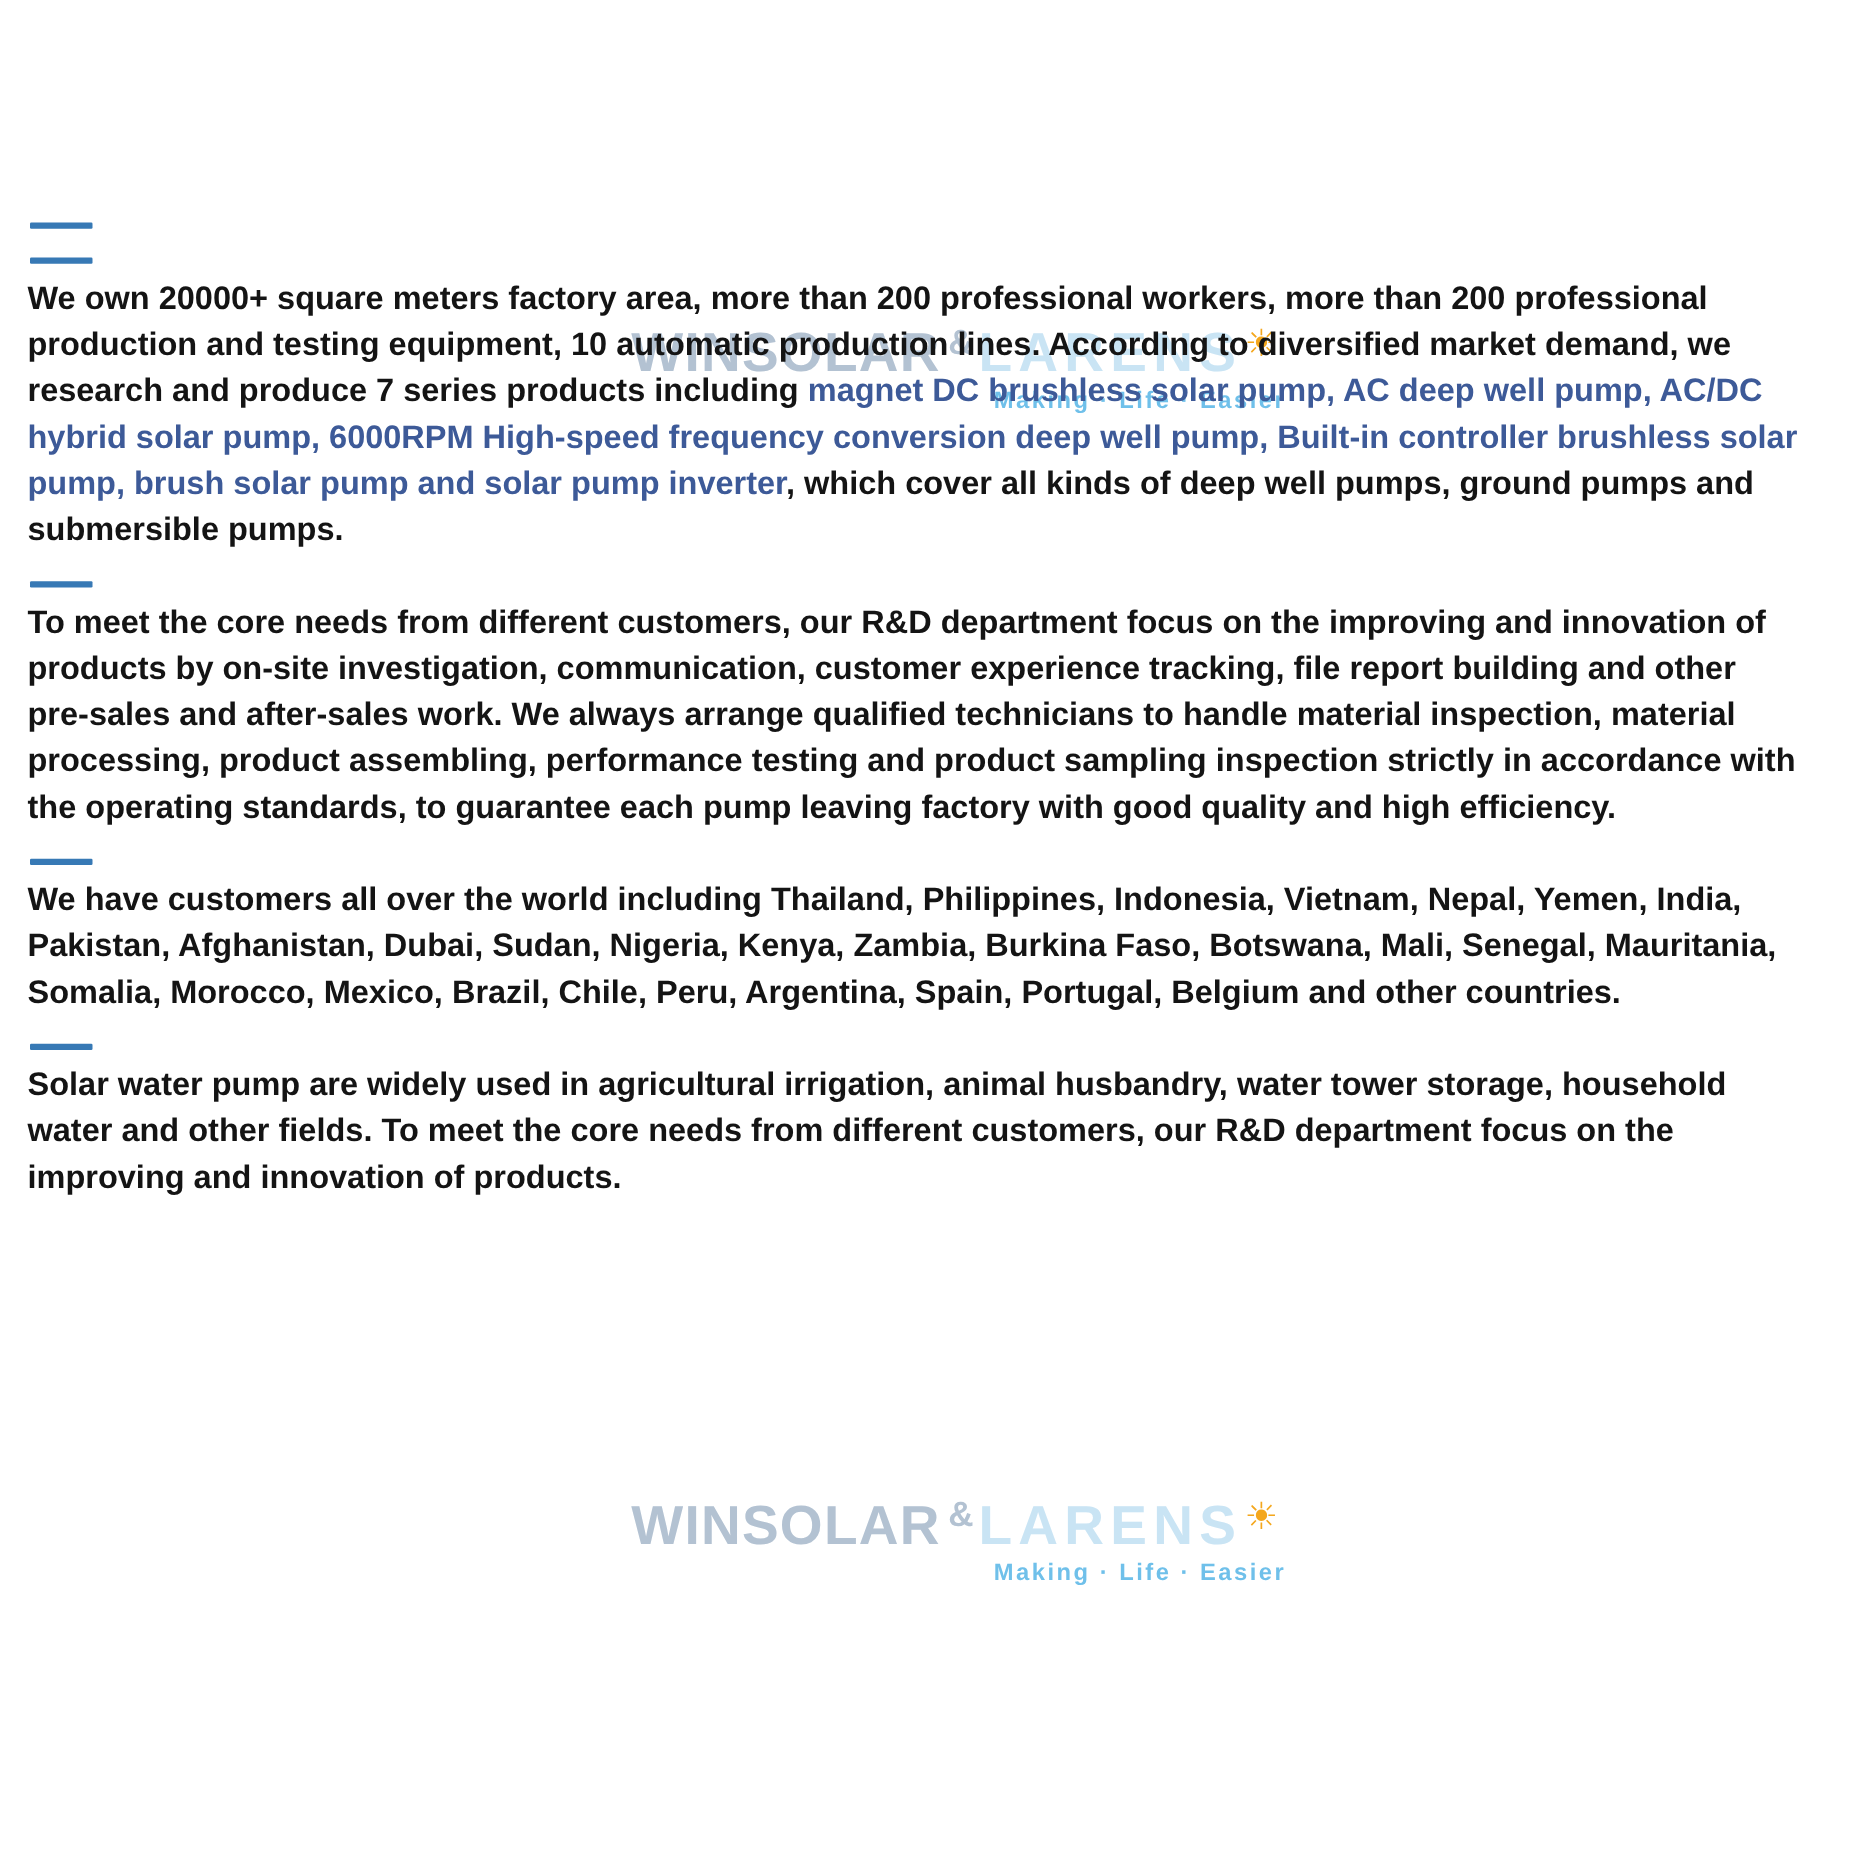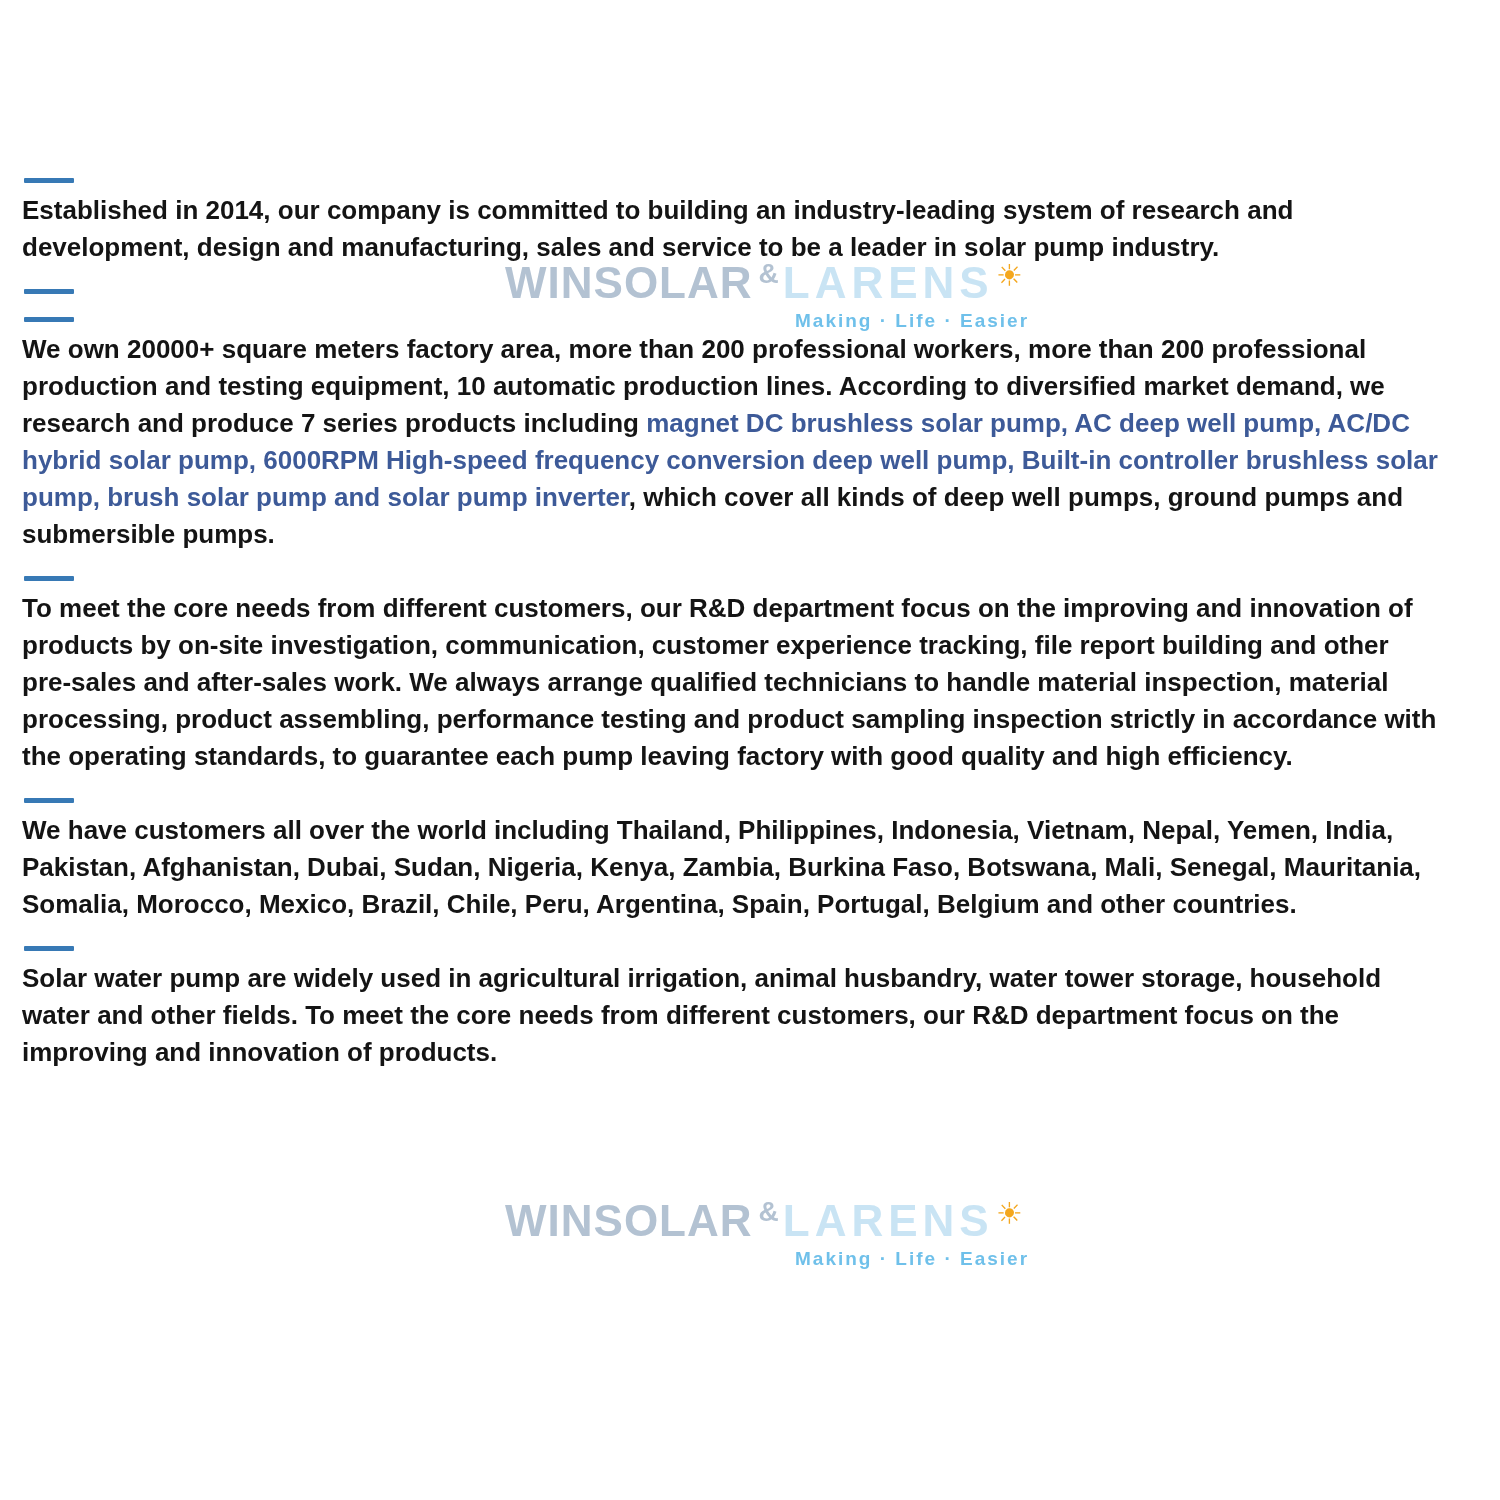--- a/index.html
+++ b/index.html
@@ -111,24 +111,20 @@
       <span class="wm-win">WINSOLAR</span>
       <span class="wm-amp">&amp;</span>
       <span class="wm-larens">LARENS</span>
       <span class="wm-sun">☀</span>
     </div>
     <div class="wm-tagline">Making · Life · Easier</div>
   </div>
 
   <div class="content">
     <div id="paragraphs">
-  <div class="para-block">
-    <span class="dash"></span>
-    <p class="para"><span>Established in 2014, our company is committed to building an industry-leading system of research and development, design and manufacturing, sales and service to be a leader in solar pump industry.</span></p>
-  </div>
 
   <div class="para-block">
     <span class="dash"></span>
   </div>
 
   <div class="para-block">
     <span class="dash"></span>
     <p class="para"><span>We own 20000+ square meters factory area, more than 200 professional workers, more than 200 professional production and testing equipment, 10 automatic production lines. According to diversified market demand, we research and produce 7 series products including </span><span class="hl">magnet DC brushless solar pump, AC deep well pump, AC/DC hybrid solar pump, 6000RPM High-speed frequency conversion deep well pump, Built-in controller brushless solar pump, brush solar pump and solar pump inverter</span><span>, which cover all kinds of deep well pumps, ground pumps and submersible pumps.</span></p>
   </div>
 

